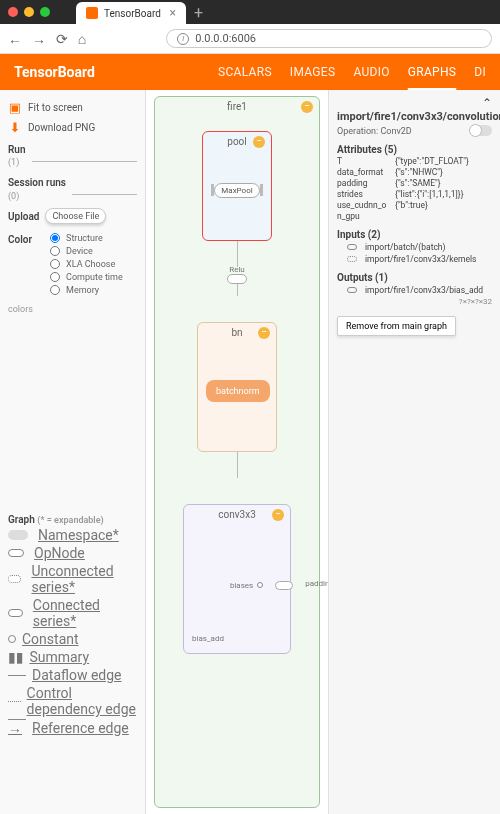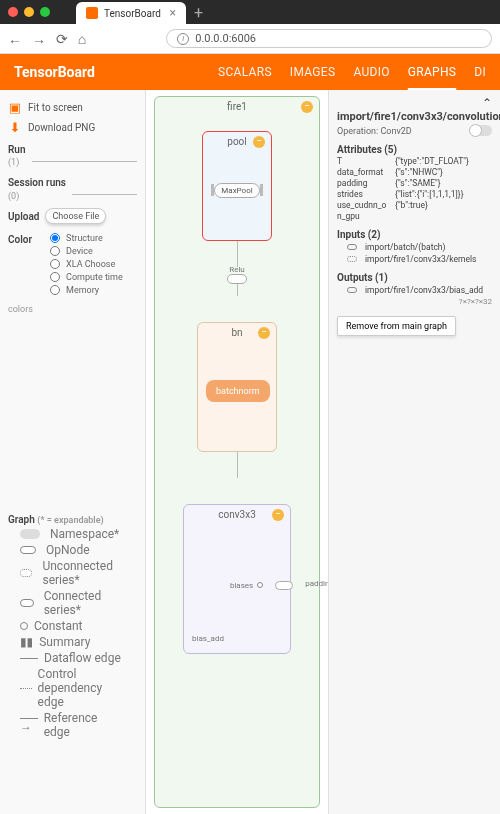--- a/index.html
+++ b/index.html
@@ -33,21 +33,21 @@
 .sub { color: #999; font-size: 9px; }
 .underline-input { flex: 1; border: none; border-bottom: 1px solid #bbb; background: transparent; margin-left: auto; width: 60px; }
 .file-btn { border: 1px solid #ccc; border-radius: 8px; padding: 2px 6px; background: #fff; font-size: 9px; cursor: pointer; box-shadow: 0 2px 3px rgba(0,0,0,0.15); }
 .toggle { width: 24px; height: 12px; background: #ccc; border-radius: 10px; position: relative; }
 .toggle::after { content:""; position: absolute; width: 12px; height: 12px; background: #fff; border:1px solid #bbb; border-radius: 50%; left: -2px; top: -1px; }
 .radio-list label { display:flex; align-items:center; gap:6px; margin: 3px 0 3px 12px; font-size: 9px; color:#666; }
 .radio-list input { width:10px; height:10px; }
 .legend-sw { width: 14px; height: 8px; display:inline-block; border-radius: 4px; margin-right: 4px; }
 .legend-block { margin-top:8px; }
 .legend-block .lg-title { font-weight:600; color:#444; font-size:10px; margin-bottom:2px; }
-.legend-block .lg-item { display:flex; align-items:center; gap:6px; font-size:12px; color:#777; margin:2px 12px; }
+.legend-block .lg-item { display:flex; align-items:center; gap:6px; font-size:14px; color:#777; margin:2px 0;text-decoration:underline; }
 
 .graph-canvas { flex: 1; background: #fff; position: relative; overflow: hidden; padding: 6px 8px; }
 .fire1-box { border:1px solid #9ec49e; background:#f0f8f0; border-radius: 6px; position:relative; height: 100%; padding: 18px 12px 10px; }
 .box-title { position:absolute; top: 4px; left: 50%; transform:translateX(-50%); font-size:10px; color:#666; }
 .minus { position:absolute; top:4px; right:6px; width:12px; height:12px; border-radius:50%; background:#f5b740; color:#fff; font-size:10px; line-height:10px; text-align:center; }
 .sub-box { border:1px solid #ef4444; border-radius:6px; position:relative; margin: 0 auto; padding: 18px 8px 10px; display:flex; align-items:center; }
 .pool-box { background:#eef5fb; width: 70px; height: 110px; }
 .bn-box { background:#fdf3ea; border-color:#e0c5a6; width: 80px; height: 130px; margin-top: 26px; }
 .conv-box { background:#f5f3fb; border-color:#c1bbda; width: 108px; height: 150px; margin-top: 26px; }
 .op-node { border:1px solid #aaa; border-radius: 10px; background:#fff; font-size:8px; padding:2px 6px; color:#555; }

